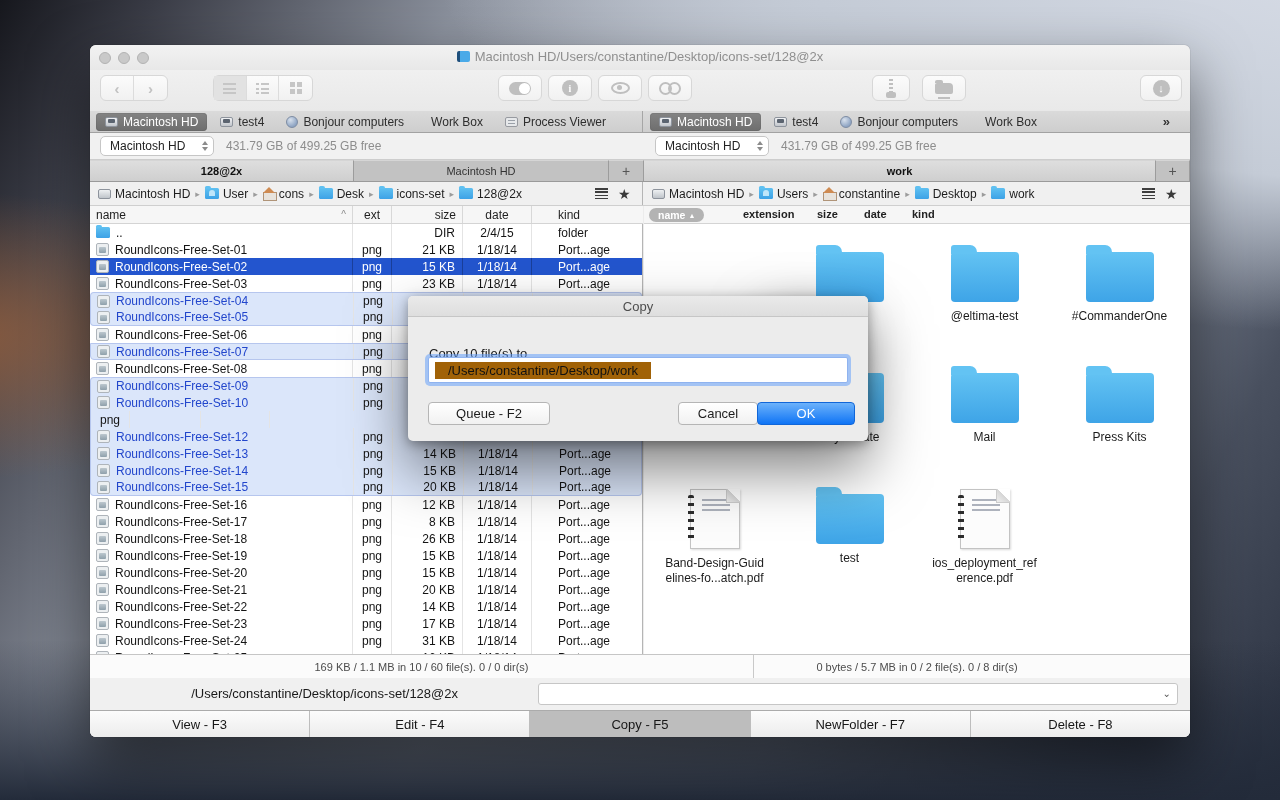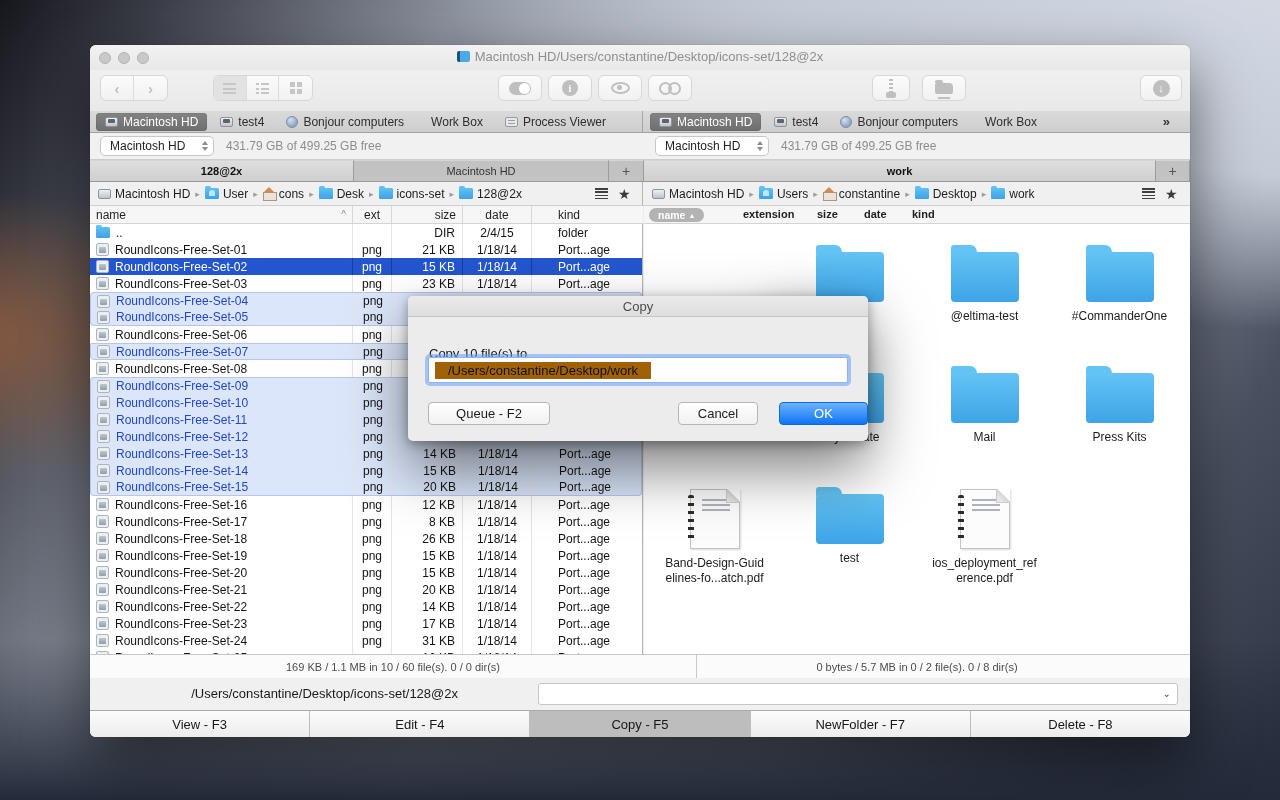--- a/index.html
+++ b/index.html
@@ -138,21 +138,21 @@
   .folder-icon{width:68px;height:50px;border-radius:4px;background:linear-gradient(#63c3f3,#3ea4e7);position:relative;margin-top:8px;}
   .folder-icon::before{content:"";position:absolute;top:-7px;left:0;width:26px;height:9px;border-radius:3px 7px 0 0;background:#63c3f3;}
   .folder-icon.window::after{content:"";position:absolute;left:17px;top:11px;width:34px;height:26px;border:3px solid #2e93d3;border-radius:3px;background:#b9e4f9;box-shadow:inset 0 5px 0 #2e93d3;}
   .pdf-icon{width:50px;height:60px;background:#fcfcfc;border:1px solid #c3c3c3;position:relative;margin-top:3px;box-shadow:1px 1px 2px rgba(0,0,0,.15);}
   .pdf-icon::before{content:"";position:absolute;left:-3px;top:5px;bottom:5px;width:6px;background:repeating-linear-gradient(to bottom,#2c2c2c 0 3px,transparent 3px 8px);border-radius:2px;}
   .pdf-icon::after{content:"";position:absolute;right:-1px;top:-1px;width:13px;height:13px;background:linear-gradient(225deg,#fff 0 49%,#d6d6d6 50%,#efefef 100%);border-left:1px solid #ccc;border-bottom:1px solid #ccc;}
   .pdf-icon .smudge{position:absolute;top:9px;left:11px;right:9px;height:13px;background:repeating-linear-gradient(to bottom,#9aa0ad 0 2px,transparent 2px 5px);opacity:.8;}
   
   .statusbar{position:absolute;left:0;top:609px;width:1100px;height:24px;background:#fbfbfb;border-top:1px solid #c6c6c6;font-size:11px;color:#4c4c4c;}
   .sthalf{position:absolute;top:0;height:100%;display:flex;align-items:center;justify-content:center;}
-  .sthalf.l{left:0;width:607px;border-right:1px solid #c9c9c9;} .sthalf.r{left:554px;width:546px;}
+  .sthalf.l{left:0;width:664px;border-right:1px solid #c9c9c9;} .sthalf.r{left:554px;width:546px;}
   .cmdrow{position:absolute;left:0;top:633px;width:1100px;height:32px;background:#f0f0f0;}
   .cmdpath{position:absolute;left:10px;top:8px;width:358px;text-align:right;font-size:13px;color:#1a1a1a;white-space:nowrap;}
   .cmdinput{position:absolute;left:448px;top:5px;width:640px;height:22px;background:#fff;border:1px solid #c6c6c6;border-radius:3px;}
   .cmdinput input{position:absolute;inset:0;border:none;outline:none;background:transparent;font-size:12px;padding:0 22px 0 6px;font-family:inherit;}
   .cmdchev{position:absolute;right:6px;top:4px;color:#555;font-size:10px;}
   .fnbar{position:absolute;left:0;top:665px;width:1100px;height:27px;display:flex;border-top:1px solid #ababab;background:#f0f0f0;}
   .fnbtn{flex:1;display:flex;align-items:center;justify-content:center;font-size:13px;color:#171717;background:linear-gradient(#fcfcfc,#ececec);border-right:1px solid #bdbdbd;}
   .fnbtn:last-child{border-right:none;}
   .fnbtn.active{background:#bdbdbd;}
   
@@ -160,21 +160,21 @@
     box-shadow:0 28px 60px rgba(0,0,0,.5),0 3px 12px rgba(0,0,0,.35);z-index:50;}
   .dlg-title{height:21px;background:linear-gradient(#eaeaea,#dedede);border-bottom:1px solid #c6c6c6;border-radius:5px 5px 0 0;display:flex;align-items:center;justify-content:center;font-size:13px;color:#4d4d4d;}
   .dlg-msg{position:absolute;left:21px;top:50px;font-size:13px;color:#151515;}
   .dlg-field{position:absolute;left:20px;top:61px;width:420px;height:26px;background:#fff;border:1px solid #8fb3ef;border-radius:2px;
     box-shadow:0 0 0 3px rgba(104,162,251,.55);display:flex;align-items:center;padding:0 6px;font-size:13px;color:#111;}
   .dlg-field .seltext{background:#a16207;padding:1px 13px;}
   .dlg-btn{position:absolute;top:106px;height:23px;border-radius:4px;font-size:13px;display:flex;align-items:center;justify-content:center;}
   .btn-plain{background:linear-gradient(#ffffff,#f1f1f1);border:1px solid #b5b5b5;color:#1c1c1c;}
   .btn-queue{left:20px;width:122px;}
   .btn-cancel{left:270px;width:80px;}
-  .btn-ok{left:371px;width:89px;background:linear-gradient(#6cb2fb,#0f74f5);border:1px solid #1166d8;color:#fff;}
+  .btn-ok{left:349px;width:98px;background:linear-gradient(#6cb2fb,#0f74f5);border:1px solid #1166d8;color:#fff;}
 </style>
 </head>
 <body>
 
 <div class="desktop">
   <div class="window">
 
     <div class="titlebar">
       <div class="tlights">
         <span class="tlight"></span>
@@ -512,24 +512,20 @@
           <div class="c name">
             <span class="fic image"></span>
             <span class="nlabel">RoundIcons-Free-Set-10</span>
           </div>
           <div class="c ext">png</div>
           <div class="c size"></div>
           <div class="c date"></div>
           <div class="c kind"></div>
         </div>
         <div class="frow marked">
-          <div class="c name">
-            <span class="fic image"></span>
-            <span class="nlabel">RoundIcons-Free-Set-11</span>
-          </div>
           <div class="c ext">png</div>
           <div class="c size"></div>
           <div class="c date"></div>
           <div class="c kind"></div>
         </div>
         <div class="frow marked">
           <div class="c name">
             <span class="fic image"></span>
             <span class="nlabel">RoundIcons-Free-Set-12</span>
           </div>

